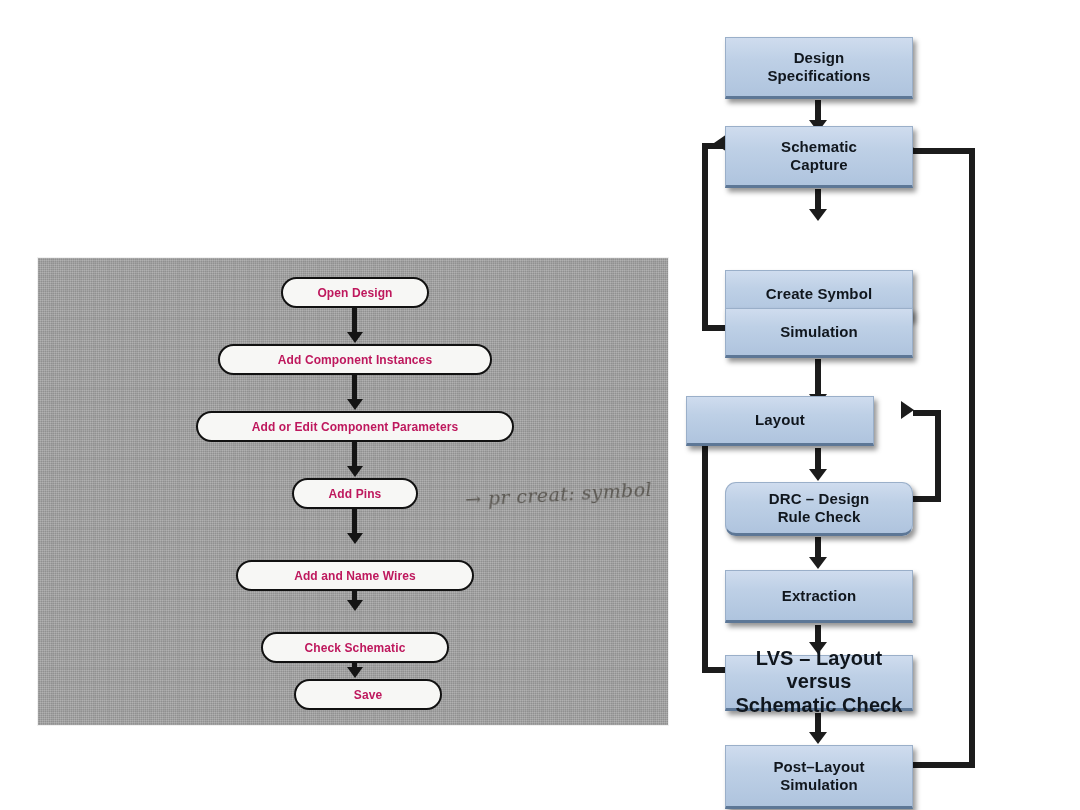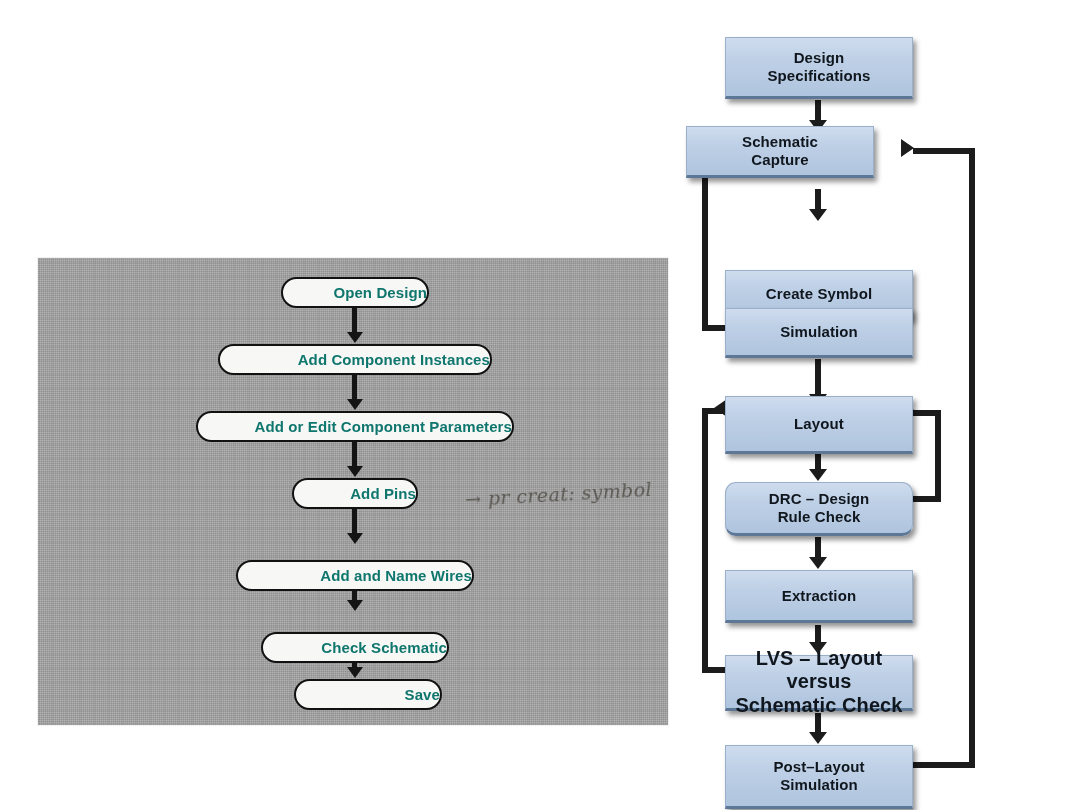--- a/index.html
+++ b/index.html
@@ -40,24 +40,24 @@
   }
 
   .pill {
     position: absolute;
     height: 31px;
     background: #f7f7f5;
     border: 2px solid #111111;
     border-radius: 16px;
     display: flex;
     align-items: center;
-    justify-content: flex-end;
-    color: #0f766e;
+    justify-content: center;
+    color: #be185d;
     font-weight: bold;
-    font-size: 15px;
+    font-size: 12px;
     letter-spacing: 0.1px;
     white-space: nowrap;
     box-sizing: border-box;
     filter: blur(0.25px);
   }
 
   .pill-arrow {
     position: absolute;
     width: 5px;
     background: #141414;
@@ -214,34 +214,34 @@
 
   <div class="loop" style="left:913px; top:148px; width:62px; height:620px;
               border-right-width:6px; border-top-width:6px; border-bottom-width:6px;"></div>
   <div class="loop-head-left" style="left:901px; top:139px;"></div>
 
   <div class="blue-box" style="left:725px; top:37px; width:188px; height:62px;">
     <span style="white-space:pre-line;">Design
 Specifications</span>
   </div>
 
-  <div class="blue-box" style="left:686px; top:126px; width:188px; height:52px;">
+  <div class="blue-box" style="left:725px; top:126px; width:188px; height:62px;">
     <span style="white-space:pre-line;">Schematic
 Capture</span>
   </div>
 
   <div class="blue-box" style="left:725px; top:222px; width:188px; height:50px;margin-top:48px;">
     <span style="white-space:pre-line;">Create Symbol</span>
   </div>
 
   <div class="blue-box" style="left:725px; top:308px; width:188px; height:50px;">
     <span style="white-space:pre-line;">Simulation</span>
   </div>
 
-  <div class="blue-box" style="left:725px; top:396px; width:188px; height:58px;">
+  <div class="blue-box" style="left:686px; top:396px; width:188px; height:50px;">
     <span style="white-space:pre-line;">Layout</span>
   </div>
 
   <div class="blue-box" style="left:725px; top:482px; width:188px; height:54px;border-radius:11px;">
     <span style="white-space:pre-line;">DRC – Design
 Rule Check</span>
   </div>
 
   <div class="blue-box" style="left:725px; top:570px; width:188px; height:53px;">
     <span style="white-space:pre-line;">Extraction</span>

